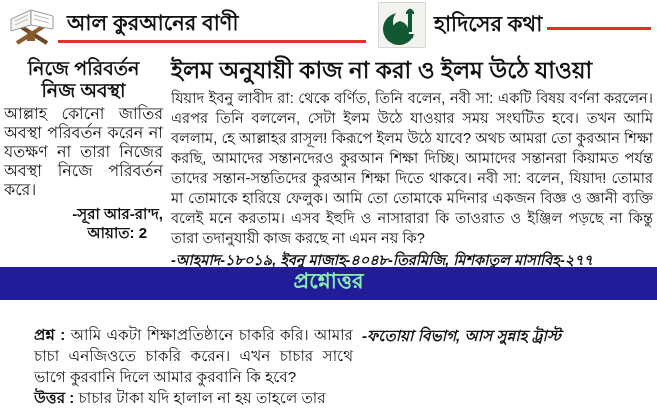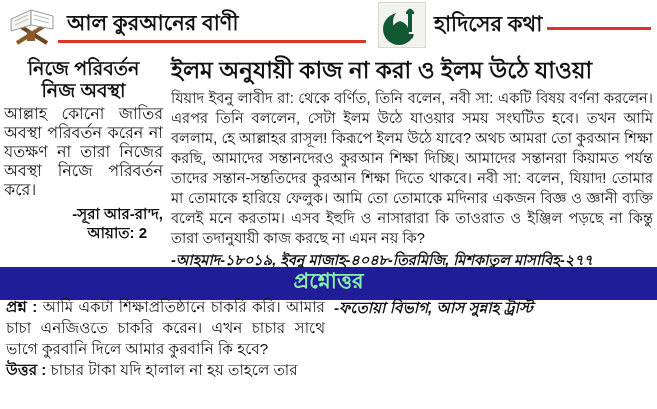--- a/index.html
+++ b/index.html
@@ -44,21 +44,21 @@
 
   
   .qa-banner {
     position: absolute; left: 0; top: 267px; width: 657px; height: 33px;
     background: var(--banner); color: #86efac;
     display: flex; align-items: flex-end; justify-content: center;
     font-weight: bold; font-size: 21px;
   }
 
   
-  .qa-col { position: absolute; top: 296px; font-size: 15.2px; line-height: 21px; text-align: justify; }
+  .qa-col { position: absolute; top: 324px; font-size: 15.2px; line-height: 21px; text-align: justify; margin-left: 28px; }
   .qa-left  { left: 6px;   width: 319px; }
   .qa-right { left: 334px; width: 317px; }
   .qa-label { font-weight: bold; }
   .qa-src { display: block; font-weight: bold; font-style: italic; text-align: left; margin-top: 1px; }
 </style>
 </head>
 <body>
 
 <div class="page" style="color: rgb(17, 17, 17);">
 

